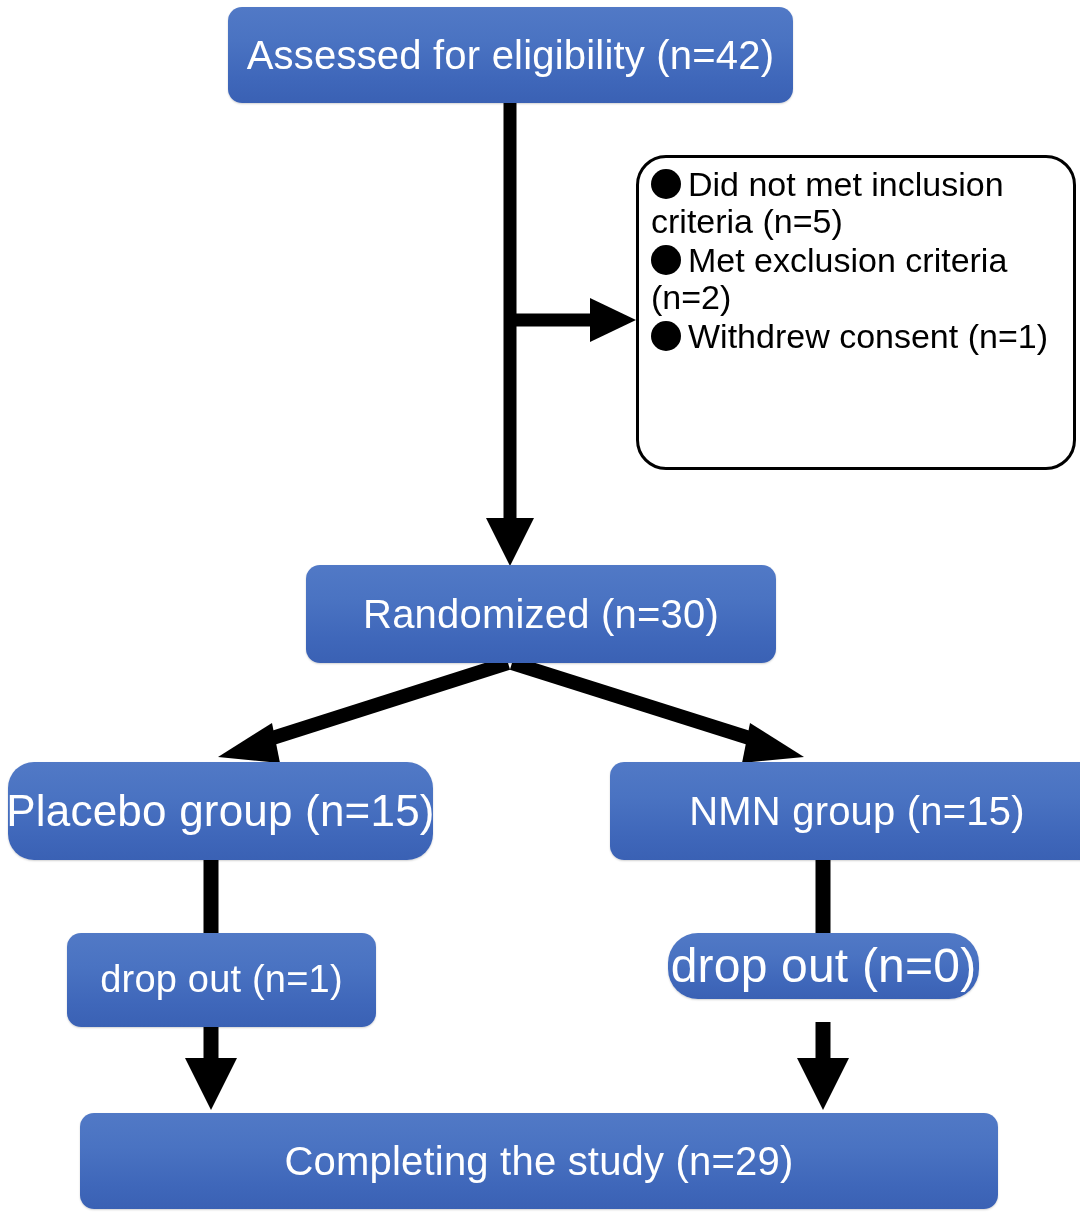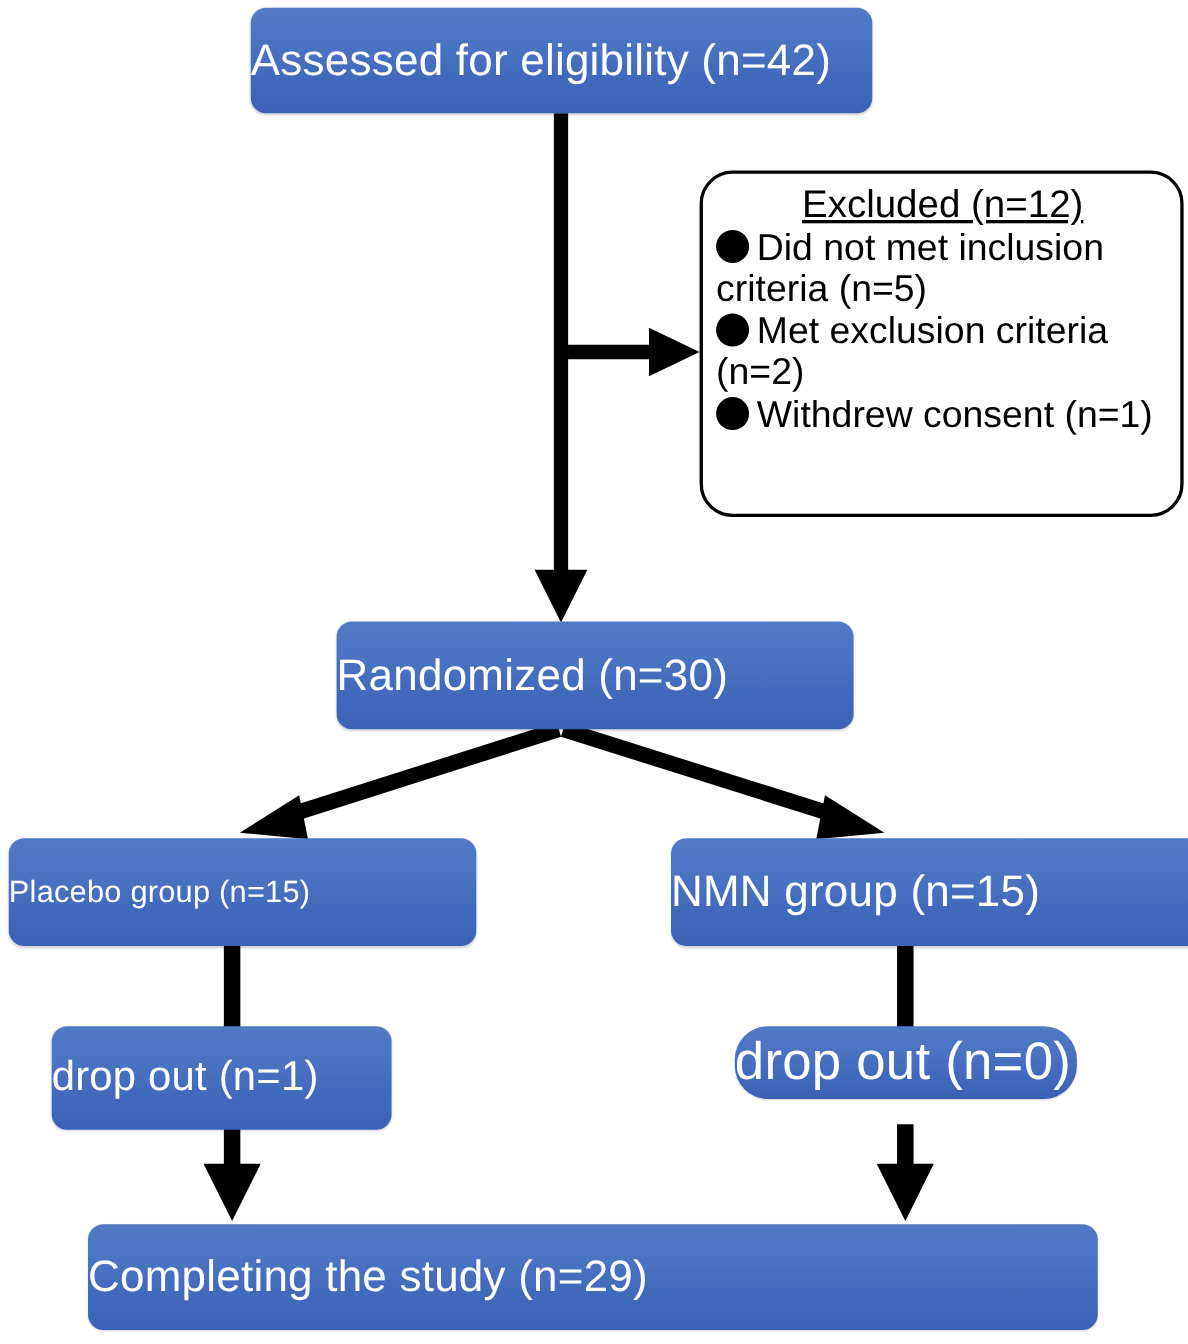--- a/index.html
+++ b/index.html
@@ -27,21 +27,21 @@
     pointer-events: none;
   }
   .node {
     position: absolute;
     box-sizing: border-box;
     border-radius: 14px;
     background: linear-gradient(to bottom, #5179c6 0%, #4a73c2 35%, #3f67ba 75%, #3a61b4 100%);
     color: #ffffff;
     display: flex;
     align-items: center;
-    justify-content: flex-start;
+    justify-content: center;
     text-align: center;
     font-weight: 400;
     letter-spacing: 0.2px;
     z-index: 2;
     box-shadow: 0 1px 2px rgba(0,0,0,0.18);
   }
   .node-label {
     display: block;
     white-space: nowrap;
     line-height: 1.1;
@@ -51,28 +51,29 @@
   #node-assessed {
     left: 228px; top: 7px; width: 565px; height: 96px;
     font-size: 40px;
   }
   #node-randomized {
     left: 306px; top: 565px; width: 470px; height: 98px;
     font-size: 40px;
   }
   #node-placebo {
     left: 8px; top: 762px; width: 425px; height: 98px;
-    font-size: 28px;
+    font-size: 44px;
+    border-radius: 26px;
   }
   #node-nmn {
     left: 610px; top: 762px; width: 494px; height: 98px;
     font-size: 40px;
   }
   #node-dropout-placebo {
-    left: 47px; top: 933px; width: 309px; height: 94px;
+    left: 67px; top: 933px; width: 309px; height: 94px;
     font-size: 38px;
   }
   #node-dropout-nmn {
     left: 668px; top: 933px; width: 311px; height: 66px;
     font-size: 48px;
     border-radius: 30px;
   }
   #node-completing {
     left: 80px; top: 1113px; width: 918px; height: 96px;
     font-size: 40px;
@@ -159,21 +160,20 @@
       <line x1="823" y1="1022" x2="823" y2="1073" stroke="#000000" stroke-width="15"></line>
       <polygon points="823,1110 797,1058 849,1058" fill="#000000"></polygon>
     </g>
   </svg>
 
   <div class="node" id="node-assessed">
     <span class="node-label">Assessed for eligibility (n=42)</span>
   </div>
 
   <div id="node-excluded">
-    <div id="excluded-title">Excluded (n=12)</div>
     <div class="excluded-item">
       <span class="bullet-dot"></span><span>Did not met inclusion criteria (n=5)</span>
     </div>
     <div class="excluded-item">
       <span class="bullet-dot"></span><span>Met exclusion criteria (n=2)</span>
     </div>
     <div class="excluded-item">
       <span class="bullet-dot"></span><span>Withdrew consent (n=1)</span>
     </div>
   </div>

